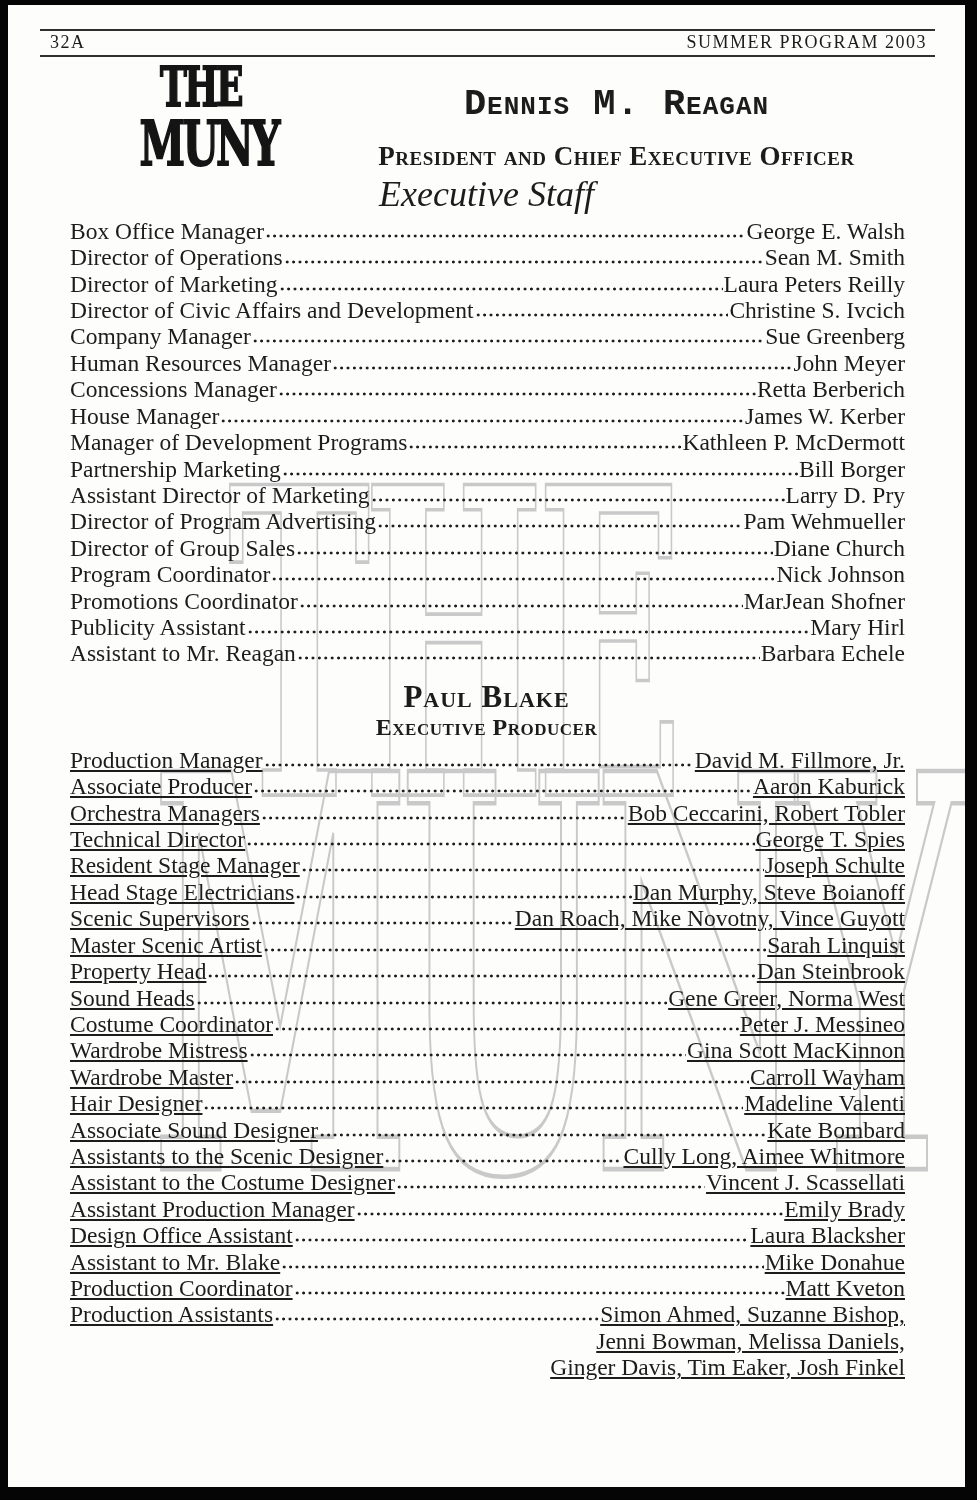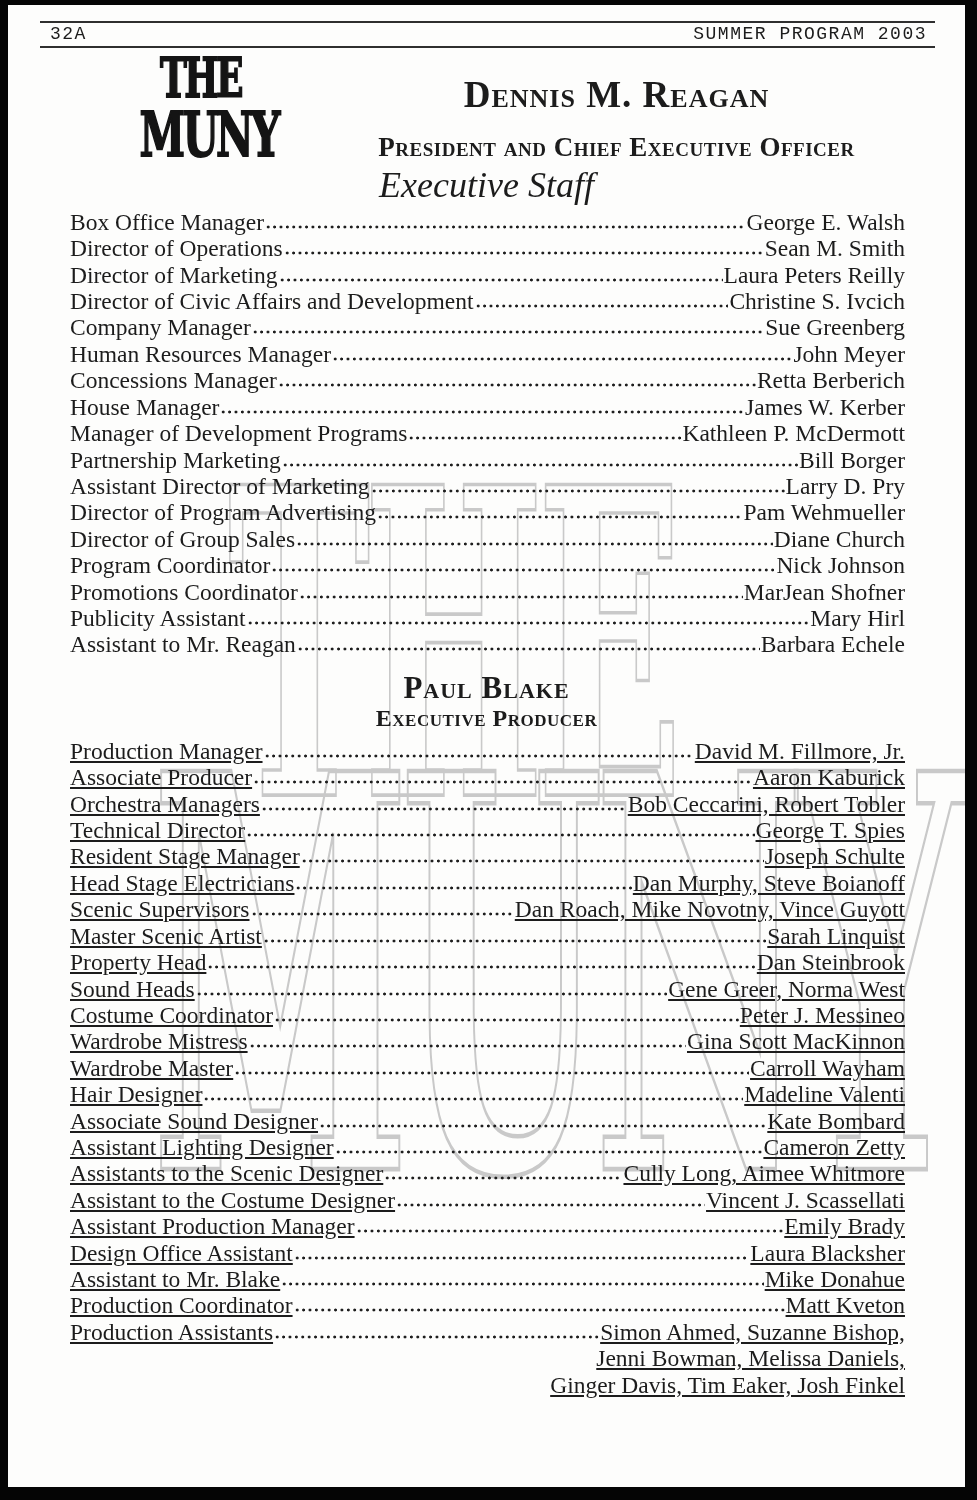--- a/index.html
+++ b/index.html
@@ -24,36 +24,36 @@
     font-family:"DejaVu Serif", serif;font-weight:bold;
     color:transparent;
     -webkit-text-stroke:2.5px #c9c9c9;
   }
   .wm-line{position:absolute;left:0;width:100%;text-align:center;line-height:1;white-space:nowrap;}
   .wm-the{top:428px;font-size:300px;letter-spacing:-0.04em;transform:scale(0.64,1.42);transform-origin:50% 0;margin-left:-35px;}
   .wm-muny{top:700px;font-size:300px;letter-spacing:-0.045em;transform:scale(0.78,1.82);transform-origin:50% 0;margin-left:38px;}
 
   
   .page-header{
-    margin:16px 30px 0 32px;
+    margin:24px 30px 0 32px;
     border-top:2px solid #2f2f2f;
     border-bottom:2px solid #2f2f2f;
     display:flex;justify-content:space-between;align-items:baseline;
     padding:1px 8px 2px 10px;
-    font-size:18px;letter-spacing:1.5px;font-family:Liberation Mono, monospace;
+    font-size:18px;letter-spacing:1.5px;
   }
 
   
   .masthead{display:flex;align-items:flex-start;margin:15px 60px 0 120px;}
   .logo{width:145px;text-align:center;color:#141414;font-family:"DejaVu Serif", serif;font-weight:bold;}
   .logo span{display:block;-webkit-text-stroke:1.5px #141414;}
   .logo-the{font-size:44px;letter-spacing:-3px;line-height:0.92;transform:scale(0.82,1.22);transform-origin:50% 100%;}
   .logo-muny{font-size:49px;letter-spacing:-3px;line-height:1;transform:scale(0.84,1.26);transform-origin:50% 0;margin-top:1px;}
   .heads{flex:1;text-align:center;padding:13px 0 0 55px;}
-  .exec-name{font-size:37px;font-weight:bold;font-variant:small-caps;letter-spacing:1px;line-height:1.05;}
+  .exec-name{font-size:37px;font-weight:bold;font-variant:small-caps;letter-spacing:1px;line-height:1.05;font-family:Liberation Mono, monospace;}
   .exec-title{font-size:27px;font-weight:bold;font-variant:small-caps;letter-spacing:0.5px;margin-top:17px;}
 
   .list-title{text-align:center;font-style:italic;font-size:36px;margin-top:1px;}
 
   
   .staff-list{margin:3px 60px 0 62px;font-size:23.5px;}
   .staff-row{display:flex;align-items:flex-end;line-height:26.4px;}
   .role{white-space:nowrap;}
   .name{white-space:nowrap;}
   .dots{
@@ -295,25 +295,20 @@
         <span class="dots"></span>
         <span class="name">Madeline Valenti</span>
       </div>
 
       <div class="staff-row">
         <span class="role">Associate Sound Designer</span>
         <span class="dots"></span>
         <span class="name">Kate Bombard</span>
       </div>
 
-      <div class="staff-row">
-        <span class="role">Assistant Lighting Designer</span>
-        <span class="dots"></span>
-        <span class="name">Cameron Zetty</span>
-      </div>
 
       <div class="staff-row">
         <span class="role">Assistants to the Scenic Designer</span>
         <span class="dots"></span>
         <span class="name">Cully Long, Aimee Whitmore</span>
       </div>
 
       <div class="staff-row">
         <span class="role">Assistant to the Costume Designer</span>
         <span class="dots"></span>

